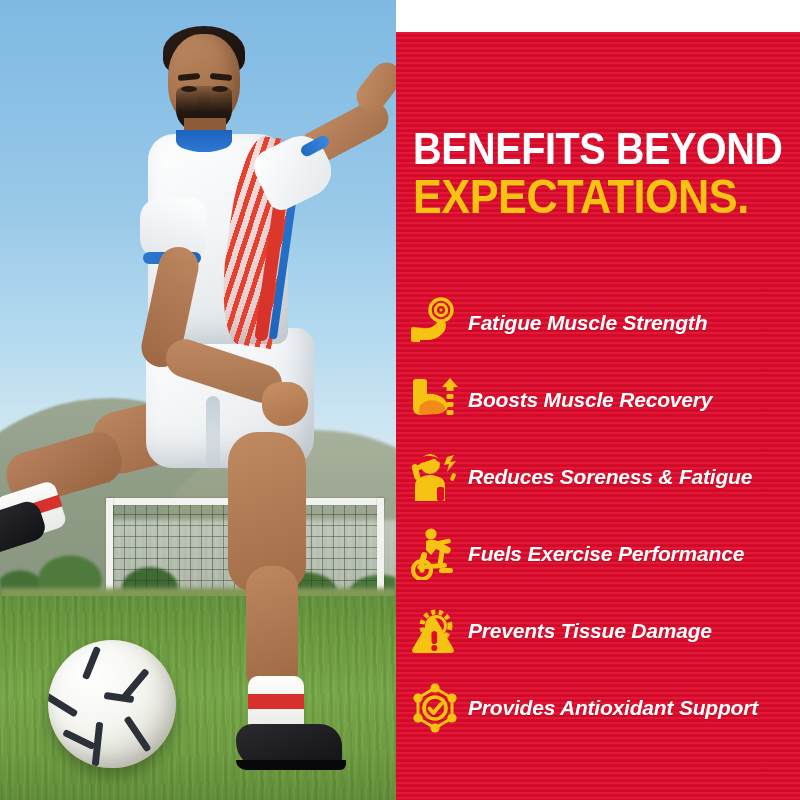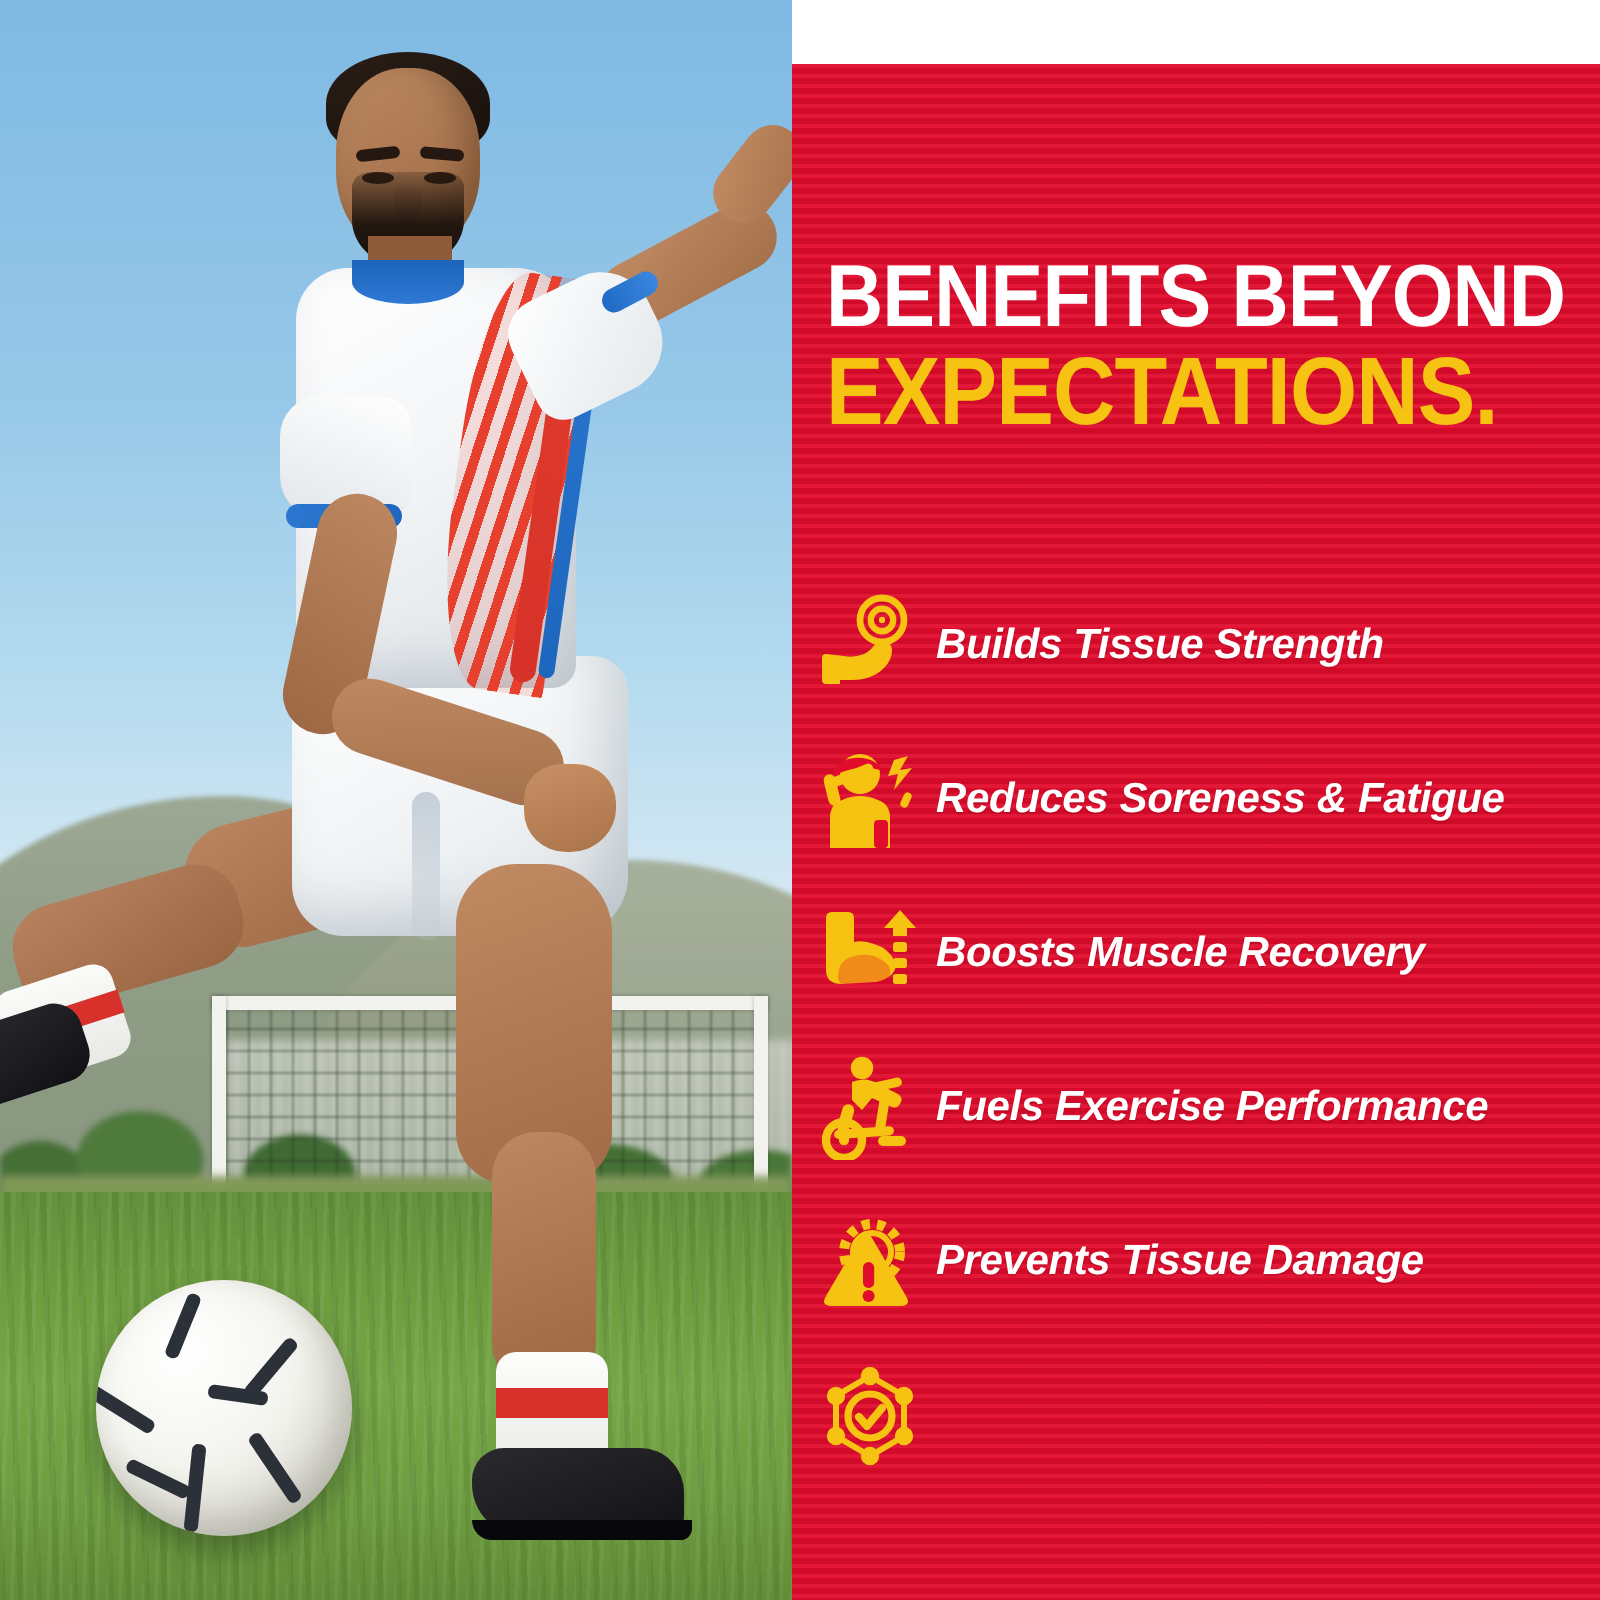--- a/index.html
+++ b/index.html
@@ -270,52 +270,52 @@
           <span class="bicon">
             <svg width="52" height="52" viewBox="0 0 52 52" fill="#f6c313">
               <circle cx="32" cy="13" r="11" fill="none" stroke="#f6c313" stroke-width="3.4"></circle>
               <circle cx="32" cy="13" r="5.6" fill="none" stroke="#f6c313" stroke-width="3.2"></circle>
               <circle cx="32" cy="13" r="1.6"></circle>
               <path d="M30 23 q-3 5 -7 7 q-5 2 -10 1 l-9 -1 q-2 0 -2 2 l0 9 q0 2 2 2 l13 0
                        q10 0 16 -6 q4 -4 4 -9 q0 -3 -3 -4 q-3 -1 -4 -1z"></path>
               <path d="M4 32 q-2 0 -2 2 l0 9 q0 2 2 2 l7 0 l0 -13z"></path>
             </svg>
           </span>
-          <span class="btext">Builds Tissue Strength</span>
+          <span class="btext">Fatigue Muscle Strength</span>
+        </div>
+
+        <div class="brow">
+          <span class="bicon">
+            <svg width="52" height="52" viewBox="0 0 52 52" fill="#f6c313">
+              <path d="M4 8 q0 -3 3 -3 l8 0 q3 0 3 3 l0 12 q5 -1 10 1 q7 2 10 8 q2 4 -1 7
+                       q-3 3 -8 4 l-17 1 q-8 0 -8 -7z"></path>
+              <path d="M18 27 q8 -2 14 2 q5 3 4 7 q-1 4 -7 5 l-13 1 q-6 0 -6 -5 q0 -8 8 -10z" fill="#e10b2c" opacity=".30"></path>
+              <path d="M41 4 l8 9 l-4.5 0 l0 4 l-7 0 l0 -4 l-4.5 0z"></path>
+              <rect x="37.5" y="20" width="7" height="5" rx="1.4"></rect>
+              <rect x="37.5" y="28" width="7" height="5" rx="1.4"></rect>
+              <rect x="37.5" y="36" width="7" height="5" rx="1.4"></rect>
+            </svg>
+          </span>
+          <span class="btext">Boosts Muscle Recovery</span>
         </div>
 
         <div class="brow">
           <span class="bicon">
             <svg width="52" height="52" viewBox="0 0 52 52" fill="#f6c313">
               <circle cx="21" cy="13" r="10"></circle>
               <path d="M8 10 q6 -6 14 -5 q8 1 11 7 q-6 -3 -13 -2 q-7 1 -12 4z" fill="#e10b2c"></path>
               <rect x="6" y="11" width="22" height="5" rx="2.5" transform="rotate(-22 17 13)"></rect>
               <rect x="4" y="13" width="6" height="16" rx="3" transform="rotate(-14 7 21)"></rect>
               <path d="M12 26 q9 -4 18 0 q6 2 6 9 l0 15 l-30 0 l0 -15 q0 -7 6 -9z"></path>
               <rect x="28" y="36" width="7" height="14" rx="2" fill="#e10b2c"></rect>
               <path d="M38 6 l7 -2 l-4 7 l6 -1 l-9 11 l2 -8 l-5 1z"></path>
               <rect x="42" y="22" width="4" height="8" rx="2" transform="rotate(24 44 26)"></rect>
             </svg>
           </span>
           <span class="btext">Reduces Soreness &amp; Fatigue</span>
-        </div>
-
-        <div class="brow">
-          <span class="bicon">
-            <svg width="52" height="52" viewBox="0 0 52 52" fill="#f6c313">
-              <path d="M4 8 q0 -3 3 -3 l8 0 q3 0 3 3 l0 12 q5 -1 10 1 q7 2 10 8 q2 4 -1 7
-                       q-3 3 -8 4 l-17 1 q-8 0 -8 -7z"></path>
-              <path d="M18 27 q8 -2 14 2 q5 3 4 7 q-1 4 -7 5 l-13 1 q-6 0 -6 -5 q0 -8 8 -10z" fill="#e10b2c" opacity=".30"></path>
-              <path d="M41 4 l8 9 l-4.5 0 l0 4 l-7 0 l0 -4 l-4.5 0z"></path>
-              <rect x="37.5" y="20" width="7" height="5" rx="1.4"></rect>
-              <rect x="37.5" y="28" width="7" height="5" rx="1.4"></rect>
-              <rect x="37.5" y="36" width="7" height="5" rx="1.4"></rect>
-            </svg>
-          </span>
-          <span class="btext">Boosts Muscle Recovery</span>
         </div>
 
         <div class="brow">
           <span class="bicon">
             <svg width="52" height="52" viewBox="0 0 52 52" fill="#f6c313">
               <circle cx="22" cy="6" r="5.6"></circle>
               <path d="M17 13 q7 -3 13 1 l10 5 q3 2 1 5 q-2 3 -5 1 l-9 -4 l-5 6 l-5 -5z"></path>
               <rect x="11" y="24" width="6" height="15" rx="3" transform="rotate(16 14 31)"></rect>
               <rect x="30" y="16" width="5" height="22" rx="2.5" transform="rotate(9 32 27)"></rect>
               <rect x="26" y="12" width="16" height="4.6" rx="2.3" transform="rotate(-12 34 14)"></rect>
@@ -352,18 +352,19 @@
               <circle cx="26" cy="26" r="11" fill="none" stroke="#f6c313" stroke-width="3.6"></circle>
               <circle cx="26" cy="6" r="4.6"></circle>
               <circle cx="43" cy="16" r="4.6"></circle>
               <circle cx="43" cy="36" r="4.6"></circle>
               <circle cx="26" cy="46" r="4.6"></circle>
               <circle cx="9" cy="36" r="4.6"></circle>
               <circle cx="9" cy="16" r="4.6"></circle>
               <path d="M20.5 26.5 l4 4.5 l7.5 -9" fill="none" stroke="#f6c313" stroke-width="4" stroke-linecap="round" stroke-linejoin="round"></path>
             </svg>
           </span>
+          <span class="btext">Provides Antioxidant Support</span>
         </div>
 
       </div>
     </div>
   </div>
 </div>
 
 </body></html>

